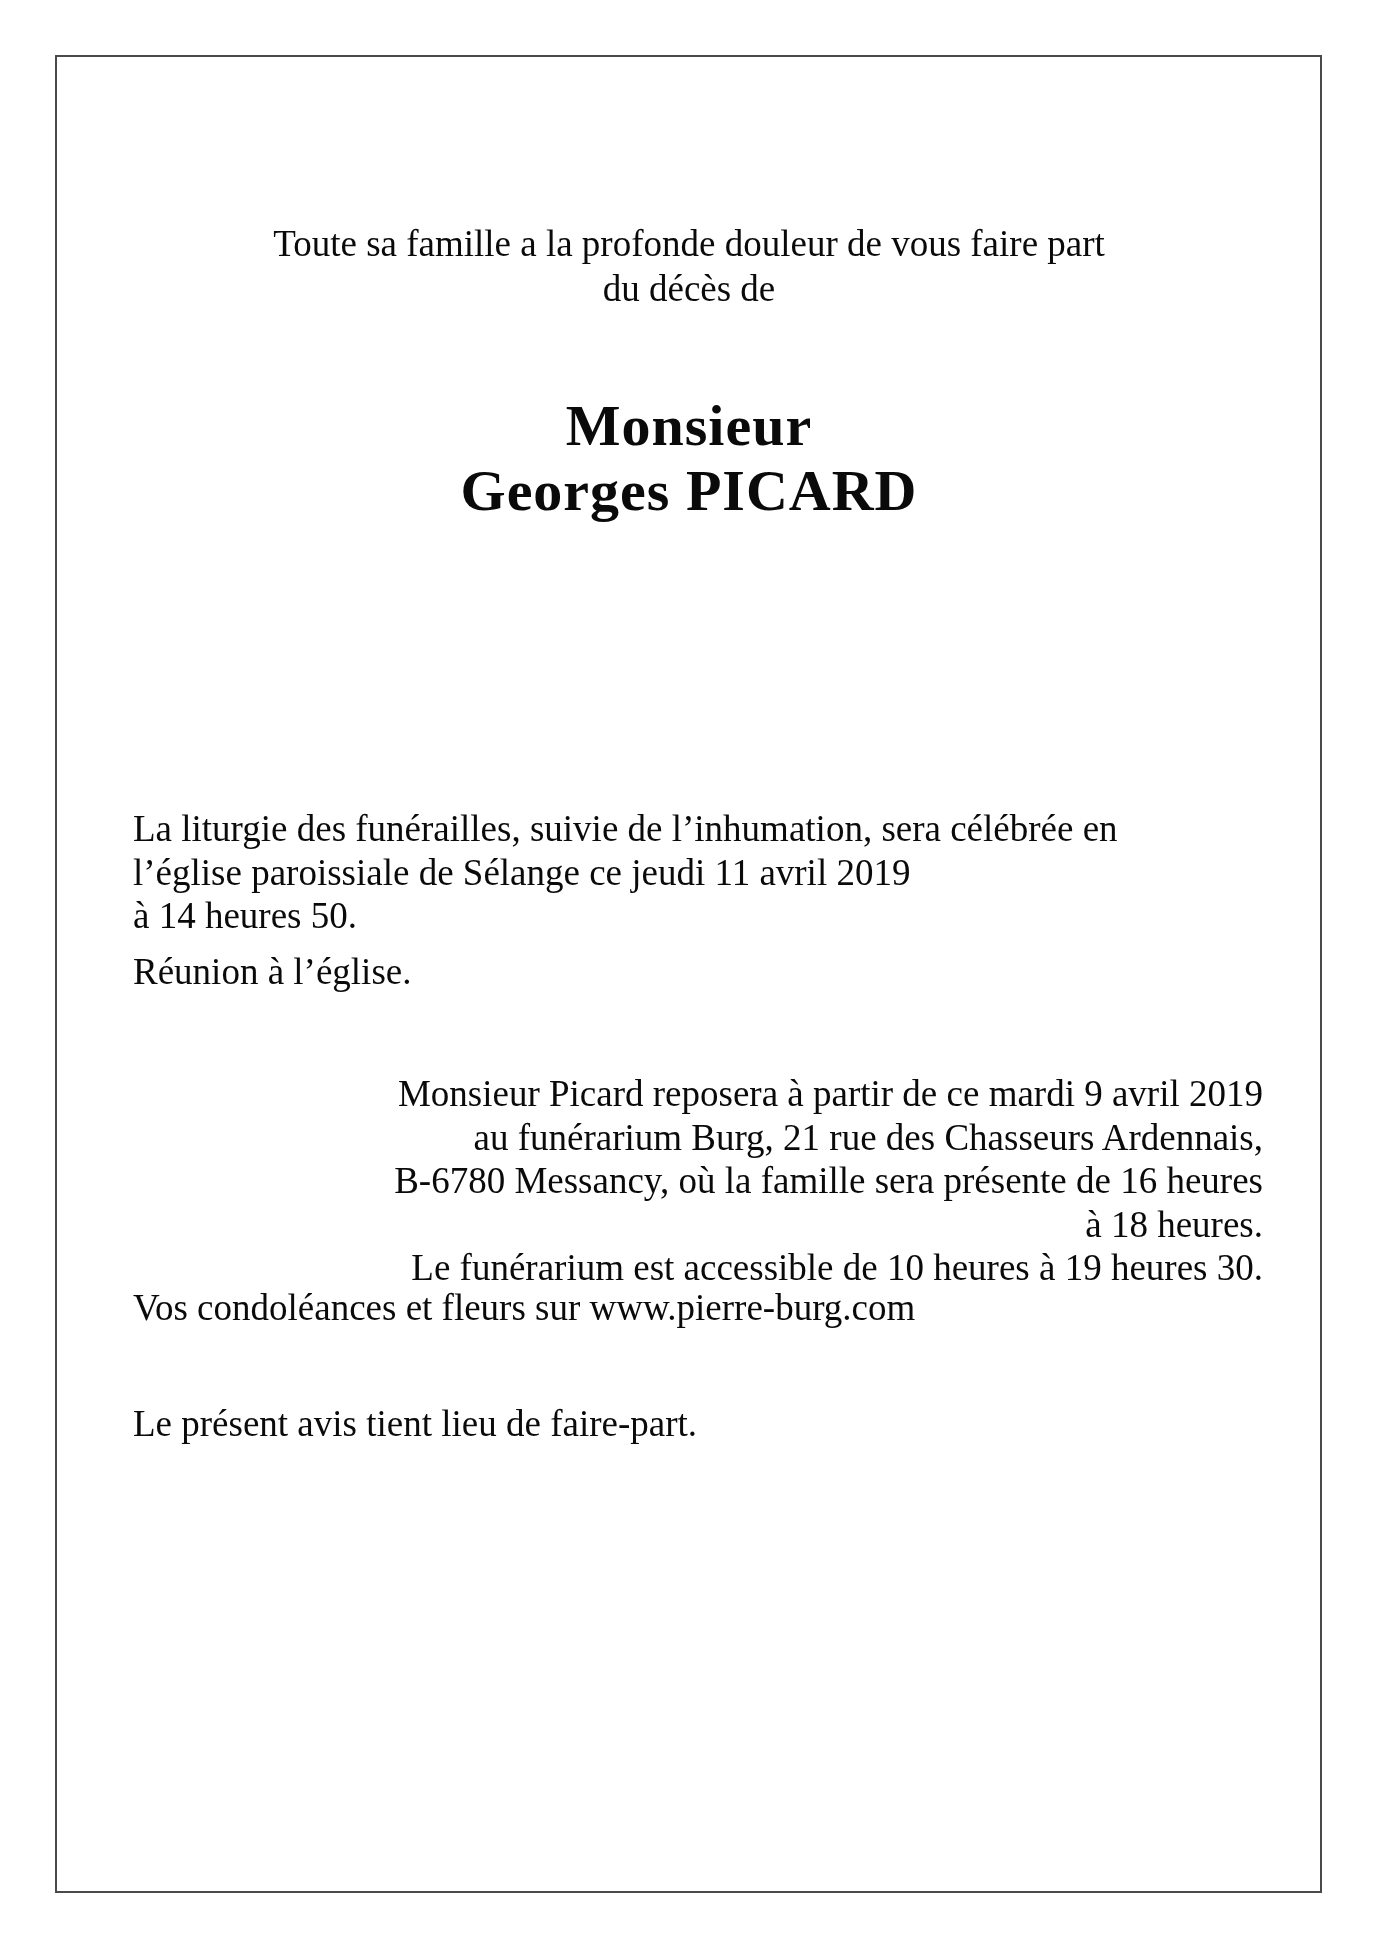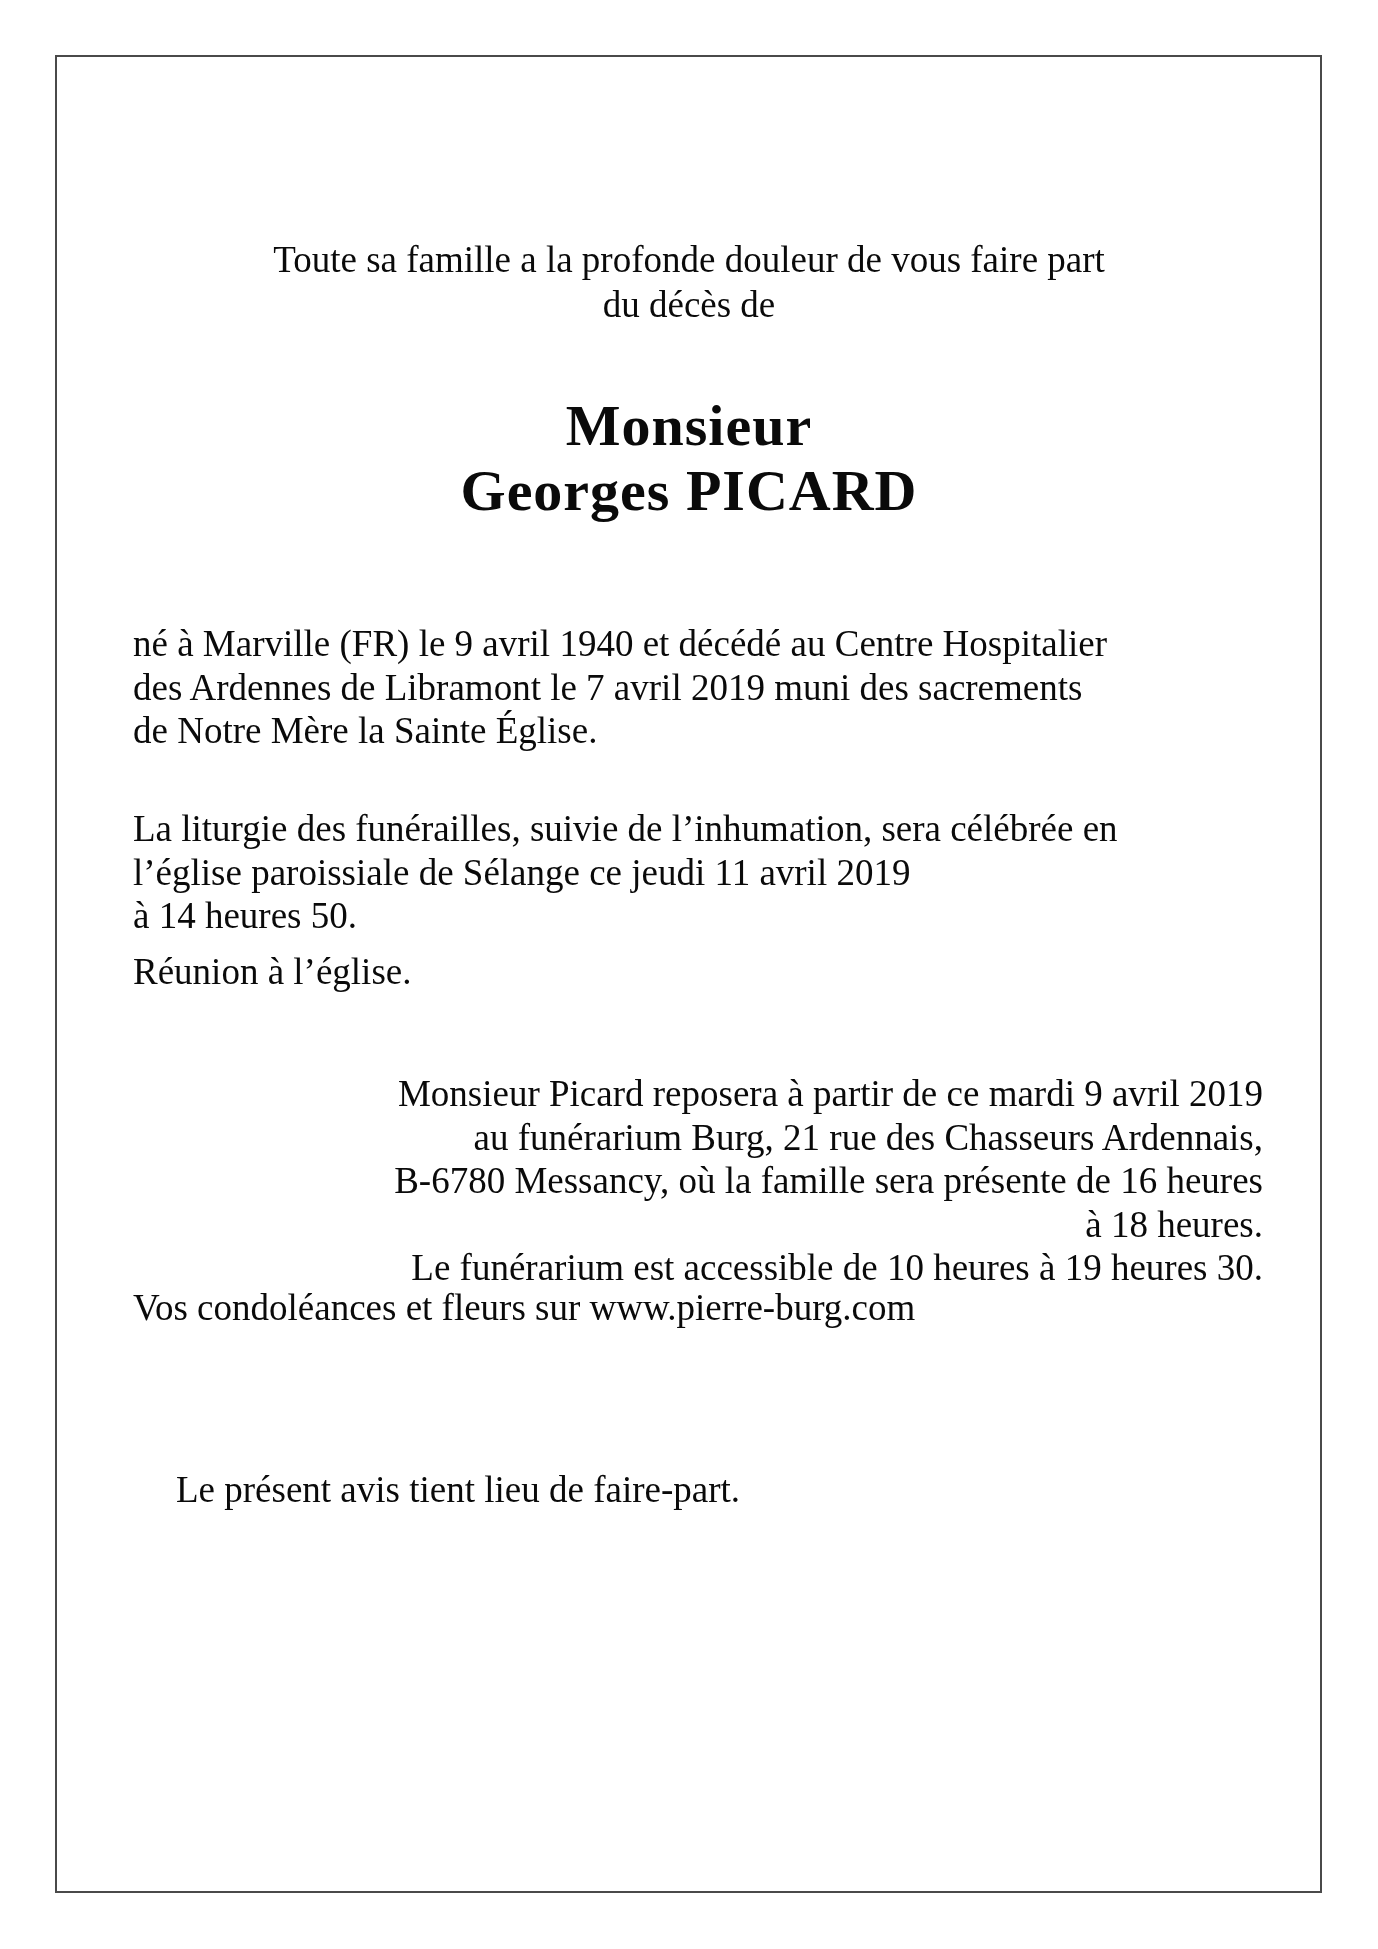--- a/index.html
+++ b/index.html
@@ -11,21 +11,21 @@
     color:#0a0a0a;
     overflow:hidden;
   }
   .page-border{
     position:absolute;
     left:55px;top:55px;
     width:1263px;height:1834px;
     border:2px solid #4a4a4a;
   }
   .intro{
-    position:absolute;left:0;right:0;top:237px;
+    position:absolute;left:0;right:0;top:221px;
     text-align:center;
     font-size:37px;line-height:45px;
     white-space:pre-line;
   }
   .deceased-title{
     position:absolute;left:0;right:0;top:393px;
     text-align:center;
     font-weight:bold;
     font-size:58px;line-height:65px;
     letter-spacing:1px;
@@ -35,41 +35,38 @@
     position:absolute;left:133px;margin:0;
     width:1130px;
     font-size:37px;line-height:43.5px;
     white-space:pre-line;
   }
   .p0{top:622px;}
   .p1{top:807px;}
   .p2{top:922px;margin-top:28px;}
   .p3{top:1072px;text-align:right;}
   .p4{top:1286px;}
-  .p5{top:1468px;margin-left:43px;}
+  .p5{top:1402px;}
 
   
   .footer{position:absolute;left:0;top:1690px;width:1378px;height:180px;}
 </style>
 </head>
 <body>
 
 <div id="page">
 
   <div class="page-border"></div>
 
   <div class="intro">Toute sa famille a la profonde douleur de vous faire part
 du décès de</div>
 
   <div class="deceased-title">Monsieur
 Georges PICARD</div>
 
-  <p class="bp p0">né à Marville (FR) le 9 avril 1940 et décédé au Centre Hospitalier
-des Ardennes de Libramont le 7 avril 2019 muni des sacrements
-de Notre Mère la Sainte Église.</p>
 
   <p class="bp p1">La liturgie des funérailles, suivie de l’inhumation, sera célébrée en
 l’église paroissiale de Sélange ce jeudi 11 avril  2019
 à 14 heures 50.</p>
 
   <p class="bp p2">Réunion à l’église.</p>
 
   <p class="bp p3">Monsieur Picard reposera à partir de ce mardi 9 avril 2019
 au funérarium Burg, 21 rue des Chasseurs Ardennais,
 B-6780 Messancy, où la famille sera présente de 16 heures

